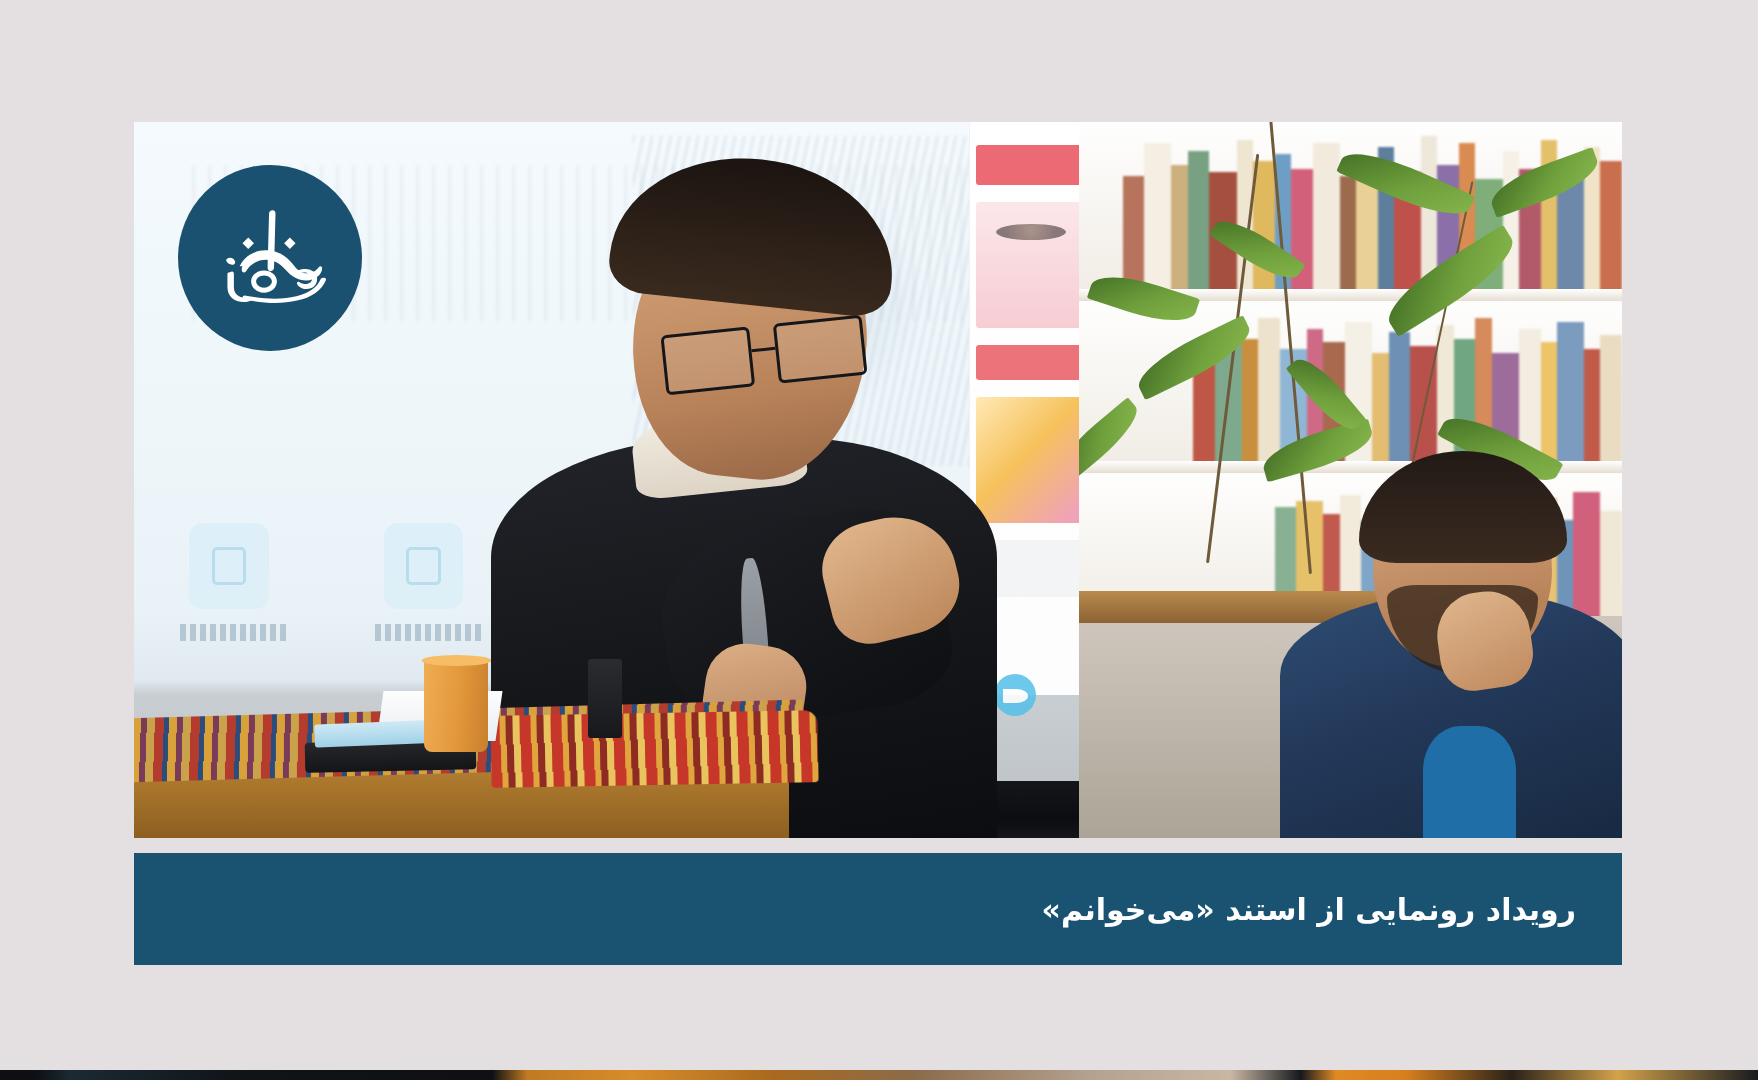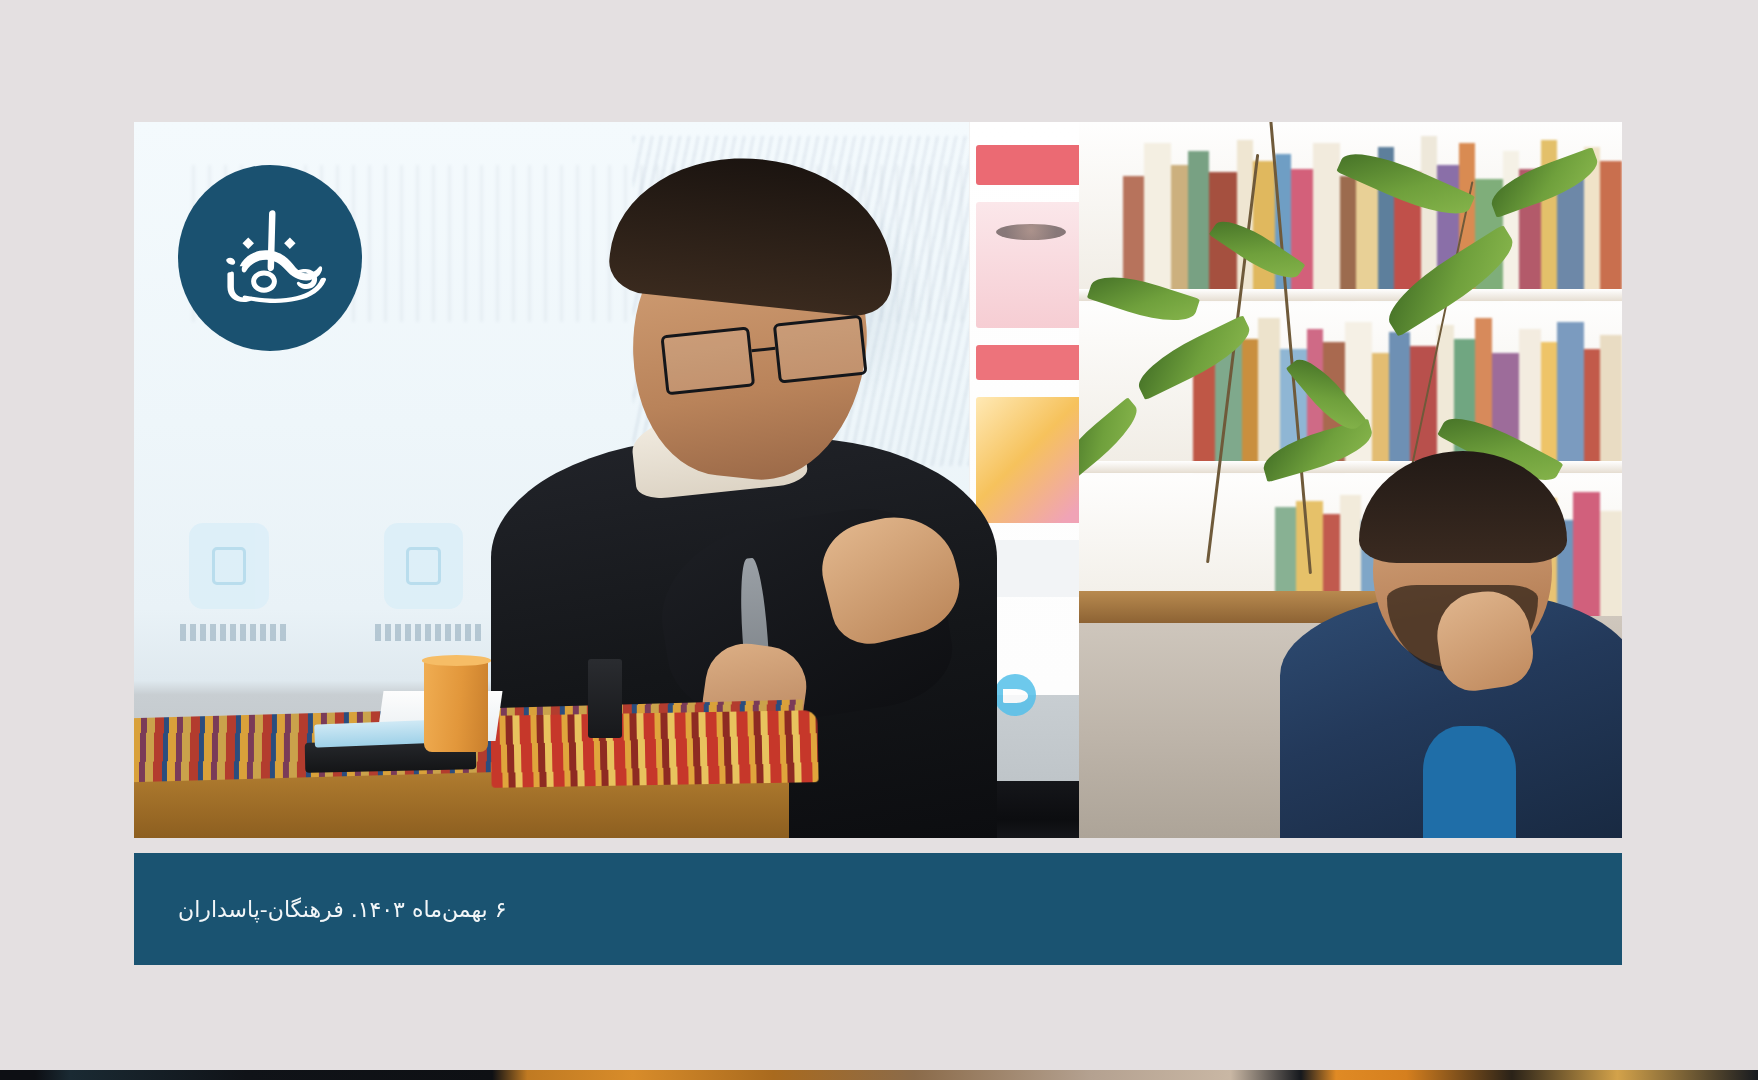--- a/index.html
+++ b/index.html
@@ -571,19 +571,19 @@
 
           <path d="M70 52 l8 8 l-8 8 l-8 -8 z"></path>
 
           <path d="M128 52 l8 8 l-8 8 l-8 -8 z"></path>
         </g>
       </svg>
     </div>
   </div>
 
   <div class="caption-bar">
+    <span class="caption-title">رویداد رونمایی از استند «می‌خوانم»</span>
     <span class="caption-spacer"></span>
-    <span class="caption-meta">۶ بهمن‌ماه ۱۴۰۳. فرهنگان-پاسداران</span>
   </div>
 
   <div class="bottom-sliver"></div>
 
 </div>
 
 </body></html>

